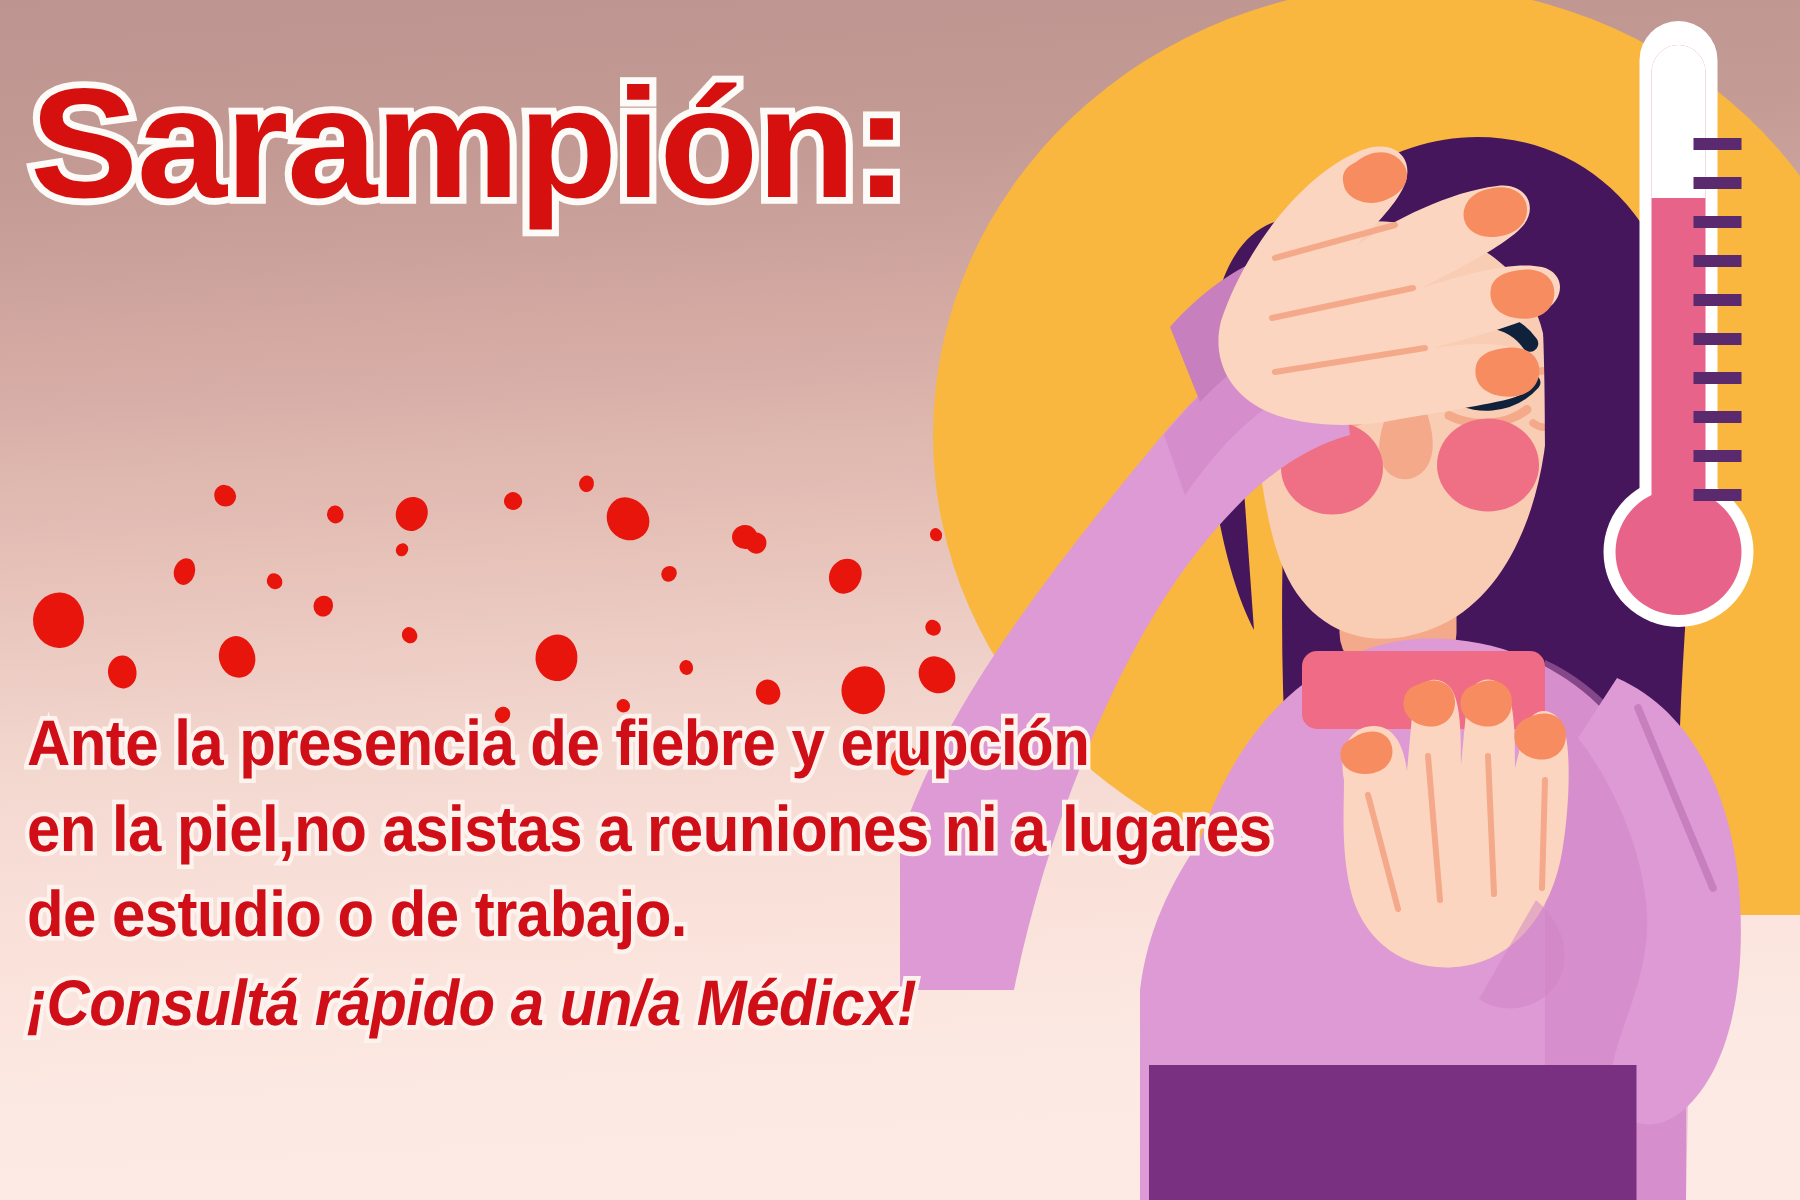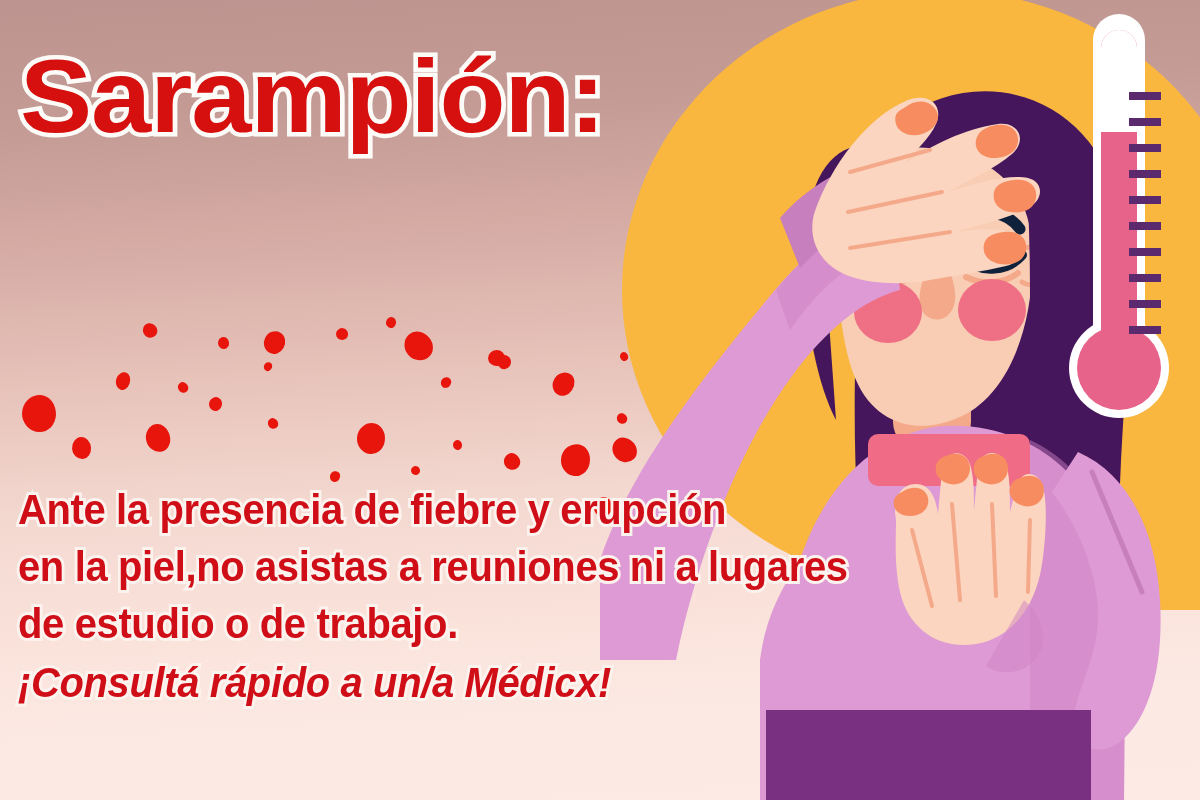--- a/index.html
+++ b/index.html
@@ -31,21 +31,21 @@
     color:#d6100f;
     transform:scaleX(1.04);
     transform-origin:left center;
     -webkit-text-stroke:9px #fdfbf8;
     paint-order:stroke fill;
     white-space:nowrap;
   }
 
   
   .body-copy{
-    position:absolute;left:18px;top:481px;z-index:6;
+    position:absolute;left:18px;top:468px;z-index:6;
     font-family:"Liberation Sans", sans-serif;
     font-weight:700;
     color:#cf0e17;
     -webkit-text-stroke:6px #fdf3ee;
     paint-order:stroke fill;
   }
   .body-copy .ln{
     display:block;
     font-size:43px;line-height:57px;
     letter-spacing:-0.4px;

